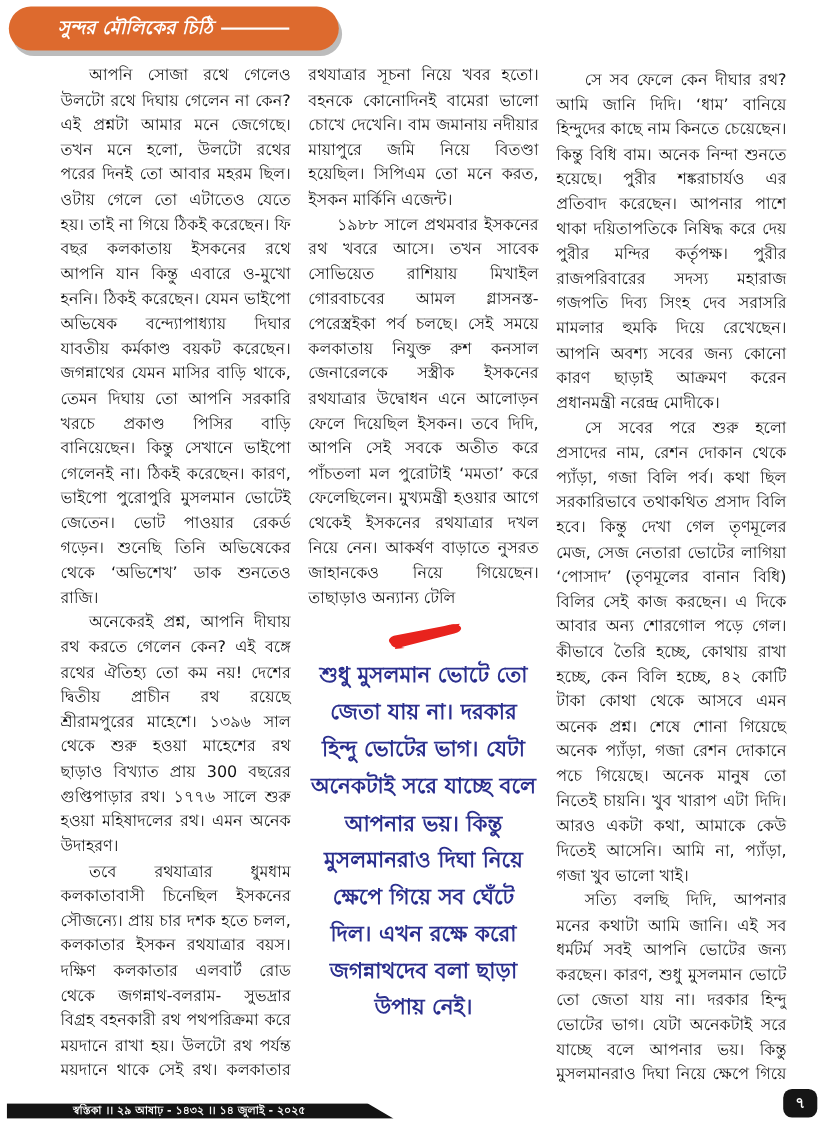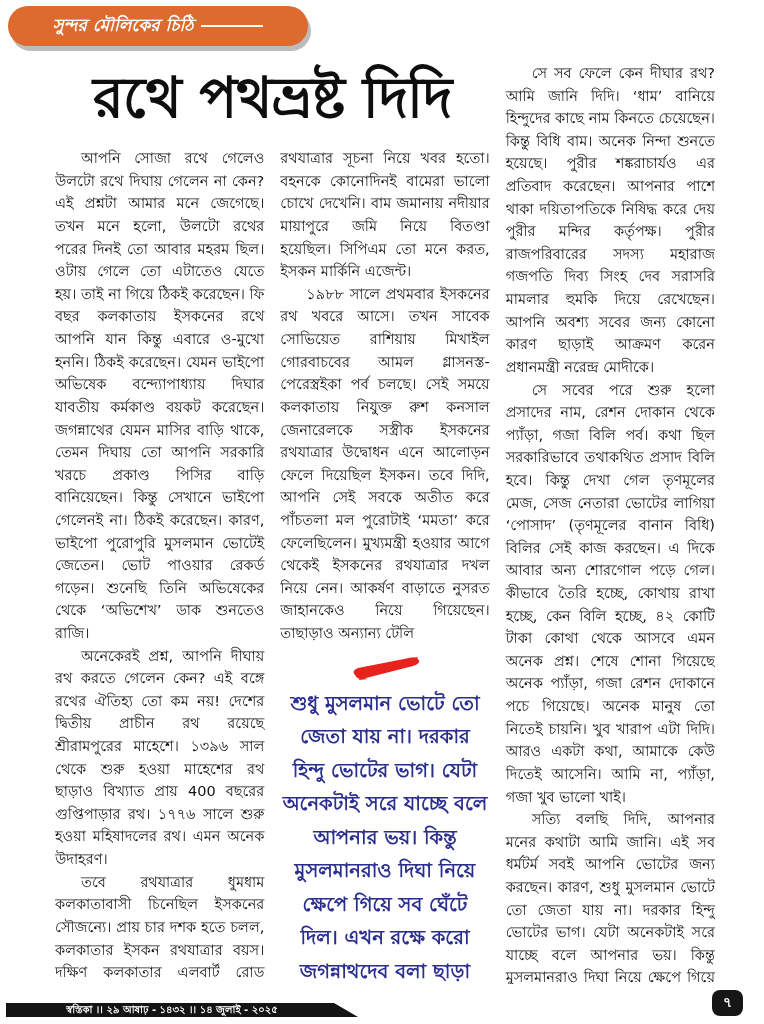--- a/index.html
+++ b/index.html
@@ -64,25 +64,24 @@
 
 <div class="page">
 
   <div class="ribbon">
     <span class="ribbon-label">সুন্দর মৌলিকের চিঠি</span>
     <span class="ribbon-line"></span>
   </div>
 
   <div class="content">
 
-    <h1 class="headline">রথে পথভ্রষ্ট দিদি</h1>
 
     <div class="col col-1">
       <p>আপনি সোজা রথে গেলেও উলটো রথে দিঘায় গেলেন না কেন? এই প্রশ্নটা আমার মনে জেগেছে। তখন মনে হলো, উলটো রথের পরের দিনই তো আবার মহরম ছিল। ওটায় গেলে তো এটাতেও যেতে হয়। তাই না গিয়ে ঠিকই করেছেন। ফি বছর কলকাতায় ইসকনের রথে আপনি যান কিন্তু এবারে ও-মুখো হননি। ঠিকই করেছেন। যেমন ভাইপো অভিষেক বন্দ্যোপাধ্যায় দিঘার যাবতীয় কর্মকাণ্ড বয়কট করেছেন। জগন্নাথের যেমন মাসির বাড়ি থাকে, তেমন দিঘায় তো আপনি সরকারি খরচে প্রকাণ্ড পিসির বাড়ি বানিয়েছেন। কিন্তু সেখানে ভাইপো গেলেনই না। ঠিকই করেছেন। কারণ, ভাইপো পুরোপুরি মুসলমান ভোটেই জেতেন। ভোট পাওয়ার রেকর্ড গড়েন। শুনেছি তিনি অভিষেকের থেকে ‘অভিশেখ’ ডাক শুনতেও রাজি।</p>
-      <p>অনেকেরই প্রশ্ন, আপনি দীঘায় রথ করতে গেলেন কেন? এই বঙ্গে রথের ঐতিহ্য তো কম নয়! দেশের দ্বিতীয় প্রাচীন রথ রয়েছে শ্রীরামপুরের মাহেশে। ১৩৯৬ সাল থেকে শুরু হওয়া মাহেশের রথ ছাড়াও বিখ্যাত প্রায় 400 বছরের গুপ্তিপাড়ার রথ। ১৭৭৬ সালে শুরু হওয়া মহিষাদলের রথ। এমন অনেক উদাহরণ।</p>
+      <p>অনেকেরই প্রশ্ন, আপনি দীঘায় রথ করতে গেলেন কেন? এই বঙ্গে রথের ঐতিহ্য তো কম নয়! দেশের দ্বিতীয় প্রাচীন রথ রয়েছে শ্রীরামপুরের মাহেশে। ১৩৯৬ সাল থেকে শুরু হওয়া মাহেশের রথ ছাড়াও বিখ্যাত প্রায় 300 বছরের গুপ্তিপাড়ার রথ। ১৭৭৬ সালে শুরু হওয়া মহিষাদলের রথ। এমন অনেক উদাহরণ।</p>
       <p>তবে রথযাত্রার ধুমধাম কলকাতাবাসী চিনেছিল ইসকনের সৌজন্যে। প্রায় চার দশক হতে চলল, কলকাতার ইসকন রথযাত্রার বয়স। দক্ষিণ কলকাতার এলবার্ট রোড থেকে জগন্নাথ-বলরাম- সুভদ্রার বিগ্রহ বহনকারী রথ পথপরিক্রমা করে ময়দানে রাখা হয়। উলটো রথ পর্যন্ত ময়দানে থাকে সেই রথ। কলকাতার ইসকনের রথ অনেকটাই নবীন। নানা কারণে রাজনৈতিক পরিসরে ইসকনের</p>
     </div>
 
     <div class="col col-2">
       <p class="cont">রথযাত্রার সূচনা নিয়ে খবর হতো। বহনকে কোনোদিনই বামেরা ভালো চোখে দেখেনি। বাম জমানায় নদীয়ার মায়াপুরে জমি নিয়ে বিতণ্ডা হয়েছিল। সিপিএম তো মনে করত, ইসকন মার্কিনি এজেন্ট।</p>
       <p>১৯৮৮ সালে প্রথমবার ইসকনের রথ খবরে আসে। তখন সাবেক সোভিয়েত রাশিয়ায় মিখাইল গোরবাচবের আমল গ্লাসনস্ত- পেরেস্ত্রইকা পর্ব চলছে। সেই সময়ে কলকাতায় নিযুক্ত রুশ কনসাল জেনারেলকে সস্ত্রীক ইসকনের রথযাত্রার উদ্বোধন এনে আলোড়ন ফেলে দিয়েছিল ইসকন। তবে দিদি, আপনি সেই সবকে অতীত করে পাঁচতলা মল পুরোটাই ‘মমতা’ করে ফেলেছিলেন। মুখ্যমন্ত্রী হওয়ার আগে থেকেই ইসকনের রথযাত্রার দখল নিয়ে নেন। আকর্ষণ বাড়াতে নুসরত জাহানকেও নিয়ে গিয়েছেন। তাছাড়াও অন্যান্য টেলি</p>
 
       <figure class="quote-block">
         <svg class="brush" width="78" height="26" viewBox="0 0 78 26" aria-hidden="true">
           <path fill="#e8231d" d="M9 20 Q5 16 12 13 L58 4 Q68 1 72 4 Q76 8 67 11 L20 23 Q12 26 9 20 Z"></path>

